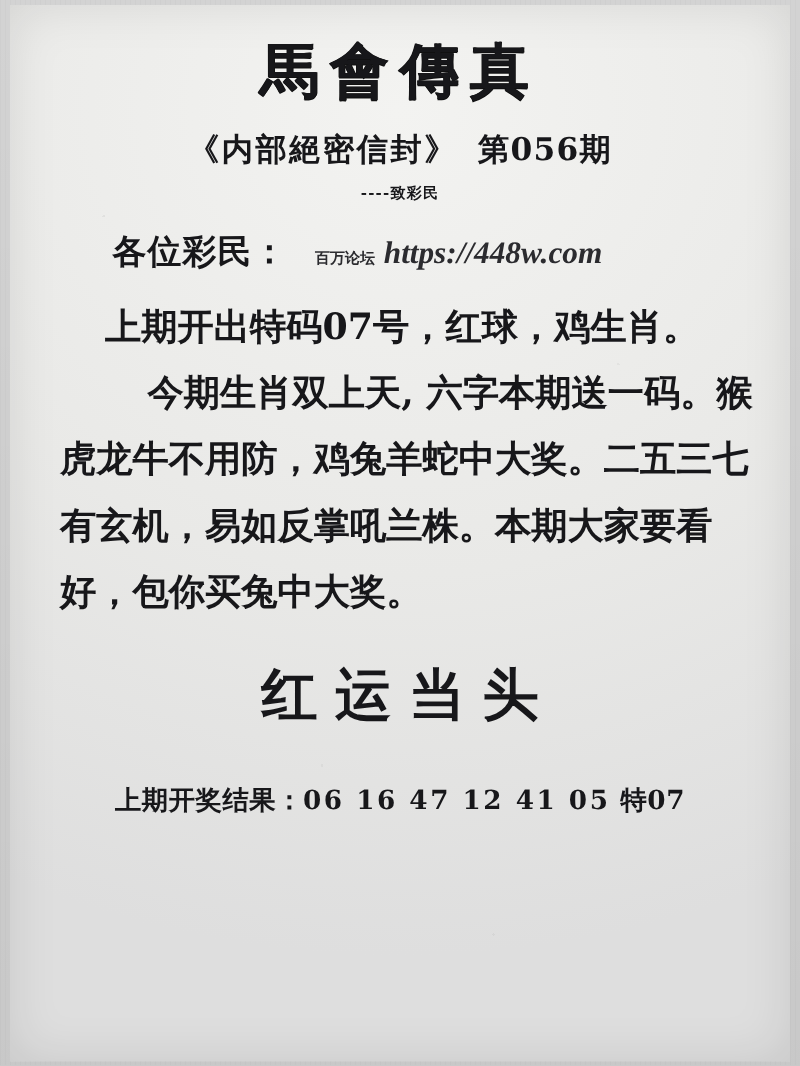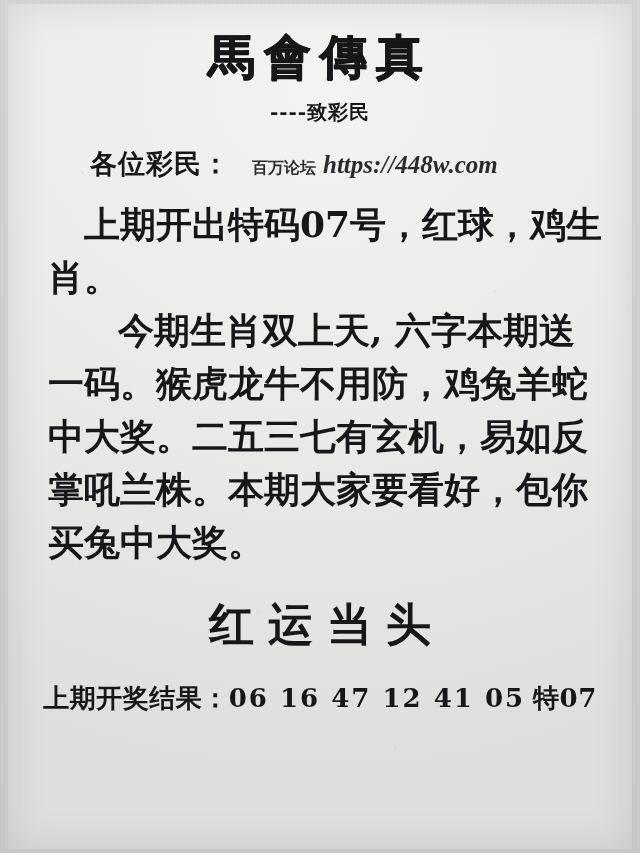--- a/index.html
+++ b/index.html
@@ -72,21 +72,21 @@
     letter-spacing: 2px;
   }
   .subtitle .issue {
     margin-left: 16px;
     letter-spacing: 1px;
   }
 
   .dedication {
     text-align: center;
     margin-top: 10px;
-    font-size: 20px;
+    font-size: 12px;
     font-weight: bold;
     letter-spacing: 1px;
   }
 
   .greet-row {
     margin-top: 20px;
     display: flex;
     align-items: baseline;
     padding-left: 82px;
   }
@@ -101,37 +101,37 @@
     font-family: "Liberation Serif", serif;
     font-style: italic;
     font-weight: bold;
     font-size: 25px;
     color: #2b2b2f;
     white-space: nowrap;
   }
   .watermark .wm-cn {
     font-family: "DejaVu Serif", serif;
     font-style: normal;
-    font-size: 16px;
+    font-size: 12px;
     letter-spacing: 0px;
     margin-right: 7px;
   }
 
   .hello {
     margin-top: 14px;
     padding-left: 146px;
     font-size: 27px;
     font-weight: bold;
     letter-spacing: 1px;
   }
 
   .body-block {
     margin-top: 16px;
     padding: 0 26px 0 40px;
-    font-size: 36px;
+    font-size: 29px;
     font-weight: bold;
     line-height: 53px;
     letter-spacing: 0px;
     text-align: left;
   }
   .body-block p {
     margin: 0;
   }
   .indent {
     text-indent: 36px;
@@ -143,23 +143,23 @@
   .slogan {
     margin-top: 26px;
     text-align: center;
     font-size: 45px;
     font-weight: bold;
     letter-spacing: 14px;
     text-indent: 14px;
   }
 
   .result-row {
-    margin-top: 26px;
-    text-align: center;
-    font-size: 26px;
+    margin-top: 40px;
+    text-align: center;
+    font-size: 21px;
     font-weight: bold;
     letter-spacing: 0.5px;
     white-space: nowrap;
   }
   .result-row .nums {
     letter-spacing: 2px;
   }
   .result-row .special {
     margin-left: 8px;
   }
@@ -168,20 +168,23 @@
 <body>
 
 <div class="page">
   <div class="sheet">
     <div class="speckle"></div>
 
     <div class="content">
 
       <div class="title">馬會傳真</div>
 
+      <div class="subtitle">
+        <span class="brackets">《内部絕密信封》</span><span class="issue">第056期</span>
+      </div>
 
       <div class="dedication">----致彩民</div>
 
       <div class="greet-row">
         <span class="greet">各位彩民：</span>
         <span class="watermark">
           <span class="wm-cn">百万论坛</span><span>https://448w.com</span>
         </span>
       </div>
 

